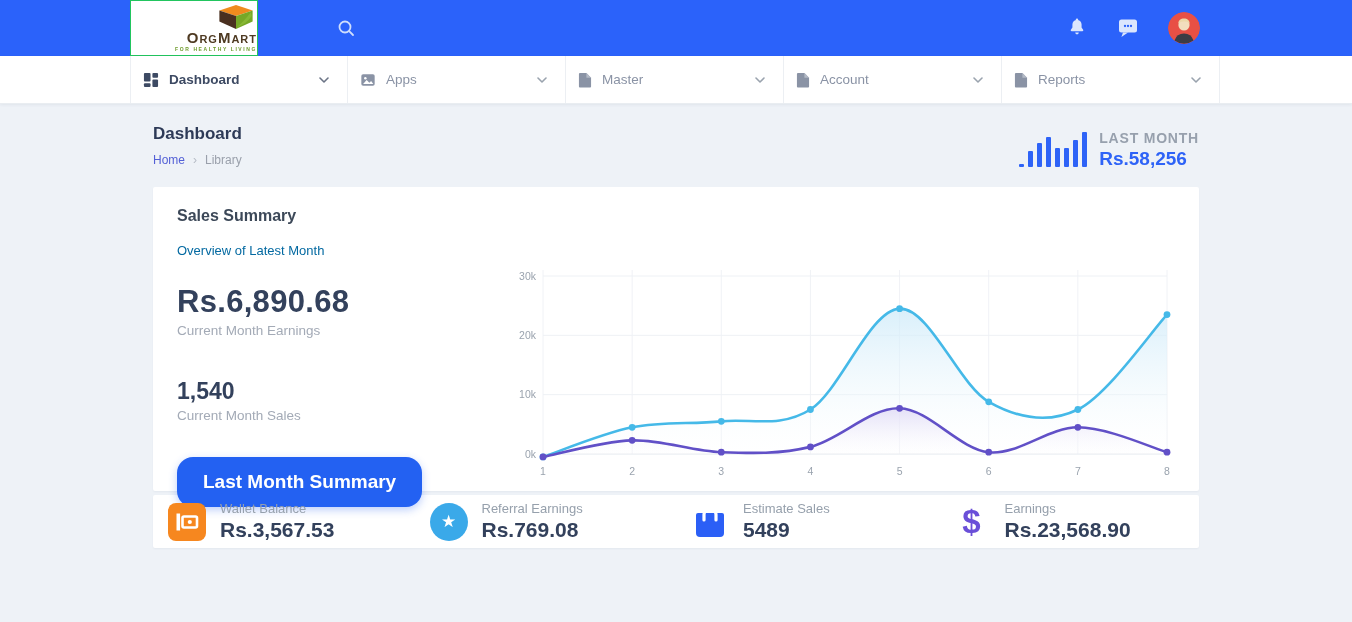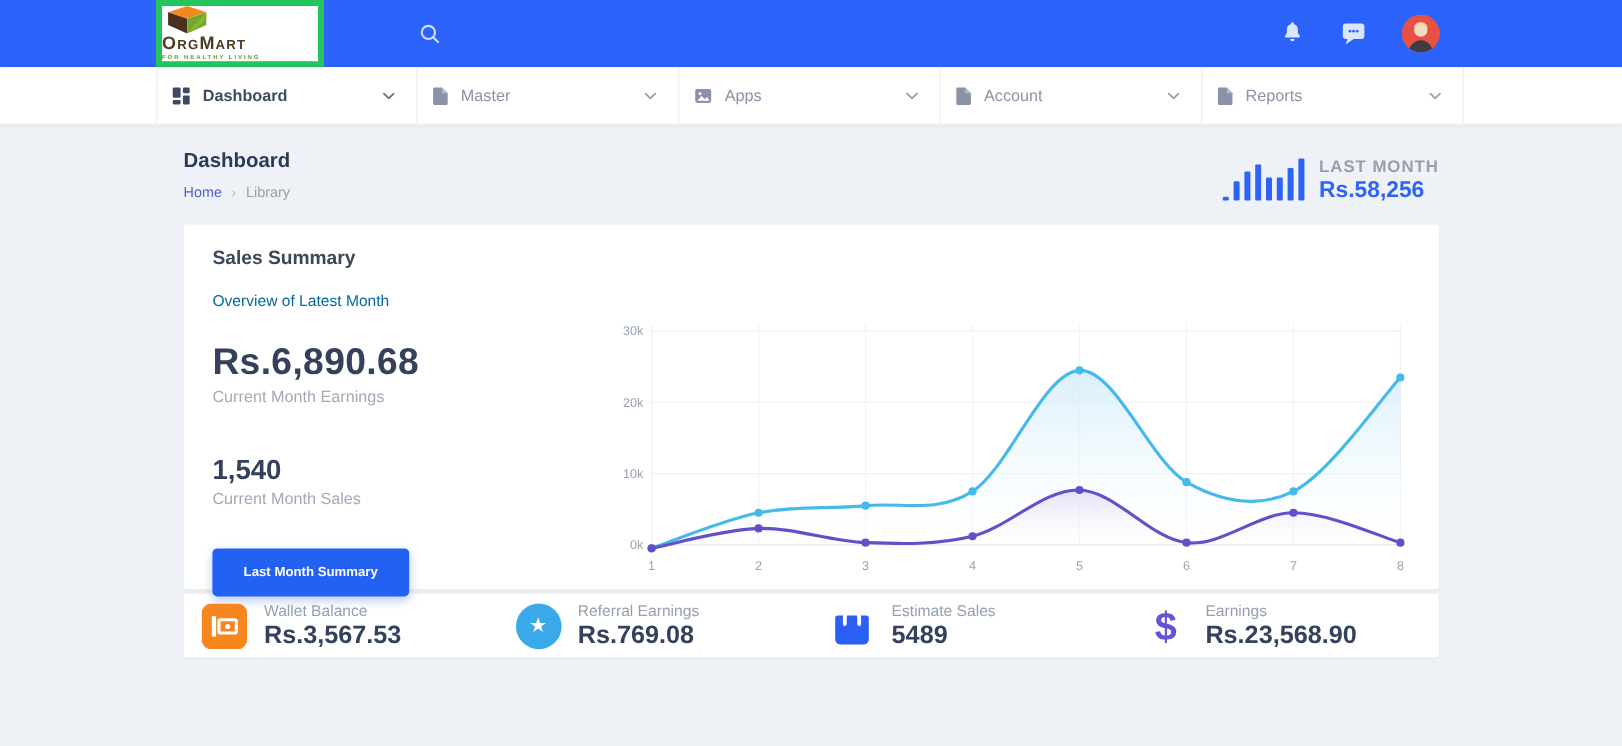--- a/index.html
+++ b/index.html
@@ -1,22 +1,22 @@
 <!DOCTYPE html>
 <html><head>
 <meta charset="utf-8">
 <style>
   * { box-sizing: border-box; margin: 0; padding: 0; }
   html,body { width:1352px; height:622px; overflow:hidden; }
   body { font-family:"Liberation Sans", sans-serif; background:#eef2f7; color:#33415c; }
 
   
   .topbar { height:56px; background:#2b62fa; display:flex; align-items:center; }
-  .logo-box { margin-left:130px; width:140px; height:56px; background:#fff; border:5px solid #22c55e;
-              display:flex; flex-direction:column; align-items:flex-start; justify-content:center; }
+  .logo-box { margin-left:130px; width:128px; height:56px; background:#fff; border:1px solid #22c55e;
+              display:flex; flex-direction:column; align-items:flex-end; justify-content:center; }
   .logo-name { font-size:15px; font-weight:800; color:#4e3a22; font-variant:small-caps; letter-spacing:1px; line-height:1; margin-top:1px;}
   .logo-tagline { font-size:5px; color:#6f9c2d; letter-spacing:1.6px; font-weight:700; margin-top:1px; }
   .search-btn { margin-left:78px; cursor:pointer; display:flex; }
   .topbar-right { margin-left:auto; padding-right:152px; display:flex; align-items:center; gap:28px; }
   .top-icon { cursor:pointer; display:flex; }
   .avatar { width:32px; height:32px; border-radius:50%; overflow:hidden; cursor:pointer; display:flex; }
 
   
   .navbar { height:48px; background:#fff; display:flex; padding-left:130px; border-bottom:1px solid #e9edf1;
             box-shadow:0 1px 3px rgba(40,60,90,.07); position:relative; z-index:2;}
@@ -48,22 +48,22 @@
   .head-controls { display:flex; align-items:center; gap:14px; margin-top:4px; }
   .legend-item { display:flex; align-items:center; gap:5px; font-size:11px; cursor:pointer; }
   .legend-dot { width:9px; height:9px; border-radius:50%; }
   .period-select { margin-left:6px; border:1px solid #e3e6ea; border-radius:2px; padding:7px 12px;
                    font-size:13px; color:#7b8494; display:flex; align-items:center; gap:9px; cursor:pointer; background:#fff;}
   .card-body { display:flex; margin-top:4px; }
   .left-stats { width:336px; padding-top:22px; }
   .big-amount { font-size:31px; font-weight:700; color:#33415c; letter-spacing:.3px; }
   .stat-label { font-size:13.5px; color:#a3aab6; margin-top:3px; }
   .mid-amount { font-size:23px; font-weight:700; color:#33415c; margin-top:40px; }
-  .summary-btn { margin-top:34px; background:#2361f2; color:#fff; border:none; border-radius:4px;
-                 font-size:11px; font-weight:700; padding:14px 26px; cursor:pointer;
+  .summary-btn { margin-top:34px; background:#2361f2; color:#fff; border:none; border-radius:16px;
+                 font-size:19px; font-weight:700; padding:14px 26px; cursor:pointer;
                  box-shadow:0 3px 8px rgba(35,97,242,.3); font-family:"Liberation Sans",sans-serif;}
   .chart-wrap { flex:1; display:flex; justify-content:flex-end; }
 
   .stats-card { margin-top:4px; padding:6px 0; display:flex; }
   .stat-item { flex:1; display:flex; align-items:center; gap:14px; padding-left:15px; }
   .stat-icon { width:38px; height:38px; flex:none; display:flex; align-items:center; justify-content:center; }
   .icon-circle { border-radius:50%; width:38px; height:38px; display:flex; align-items:center; justify-content:center;
                  color:#fff; font-size:17px; }
   .dollar-glyph { font-size:33px; font-weight:700; }
   .stat-texts .s-label { font-size:13px; color:#96a0ac; }
@@ -128,38 +128,38 @@
         <rect x="1" y="12" width="7" height="4" rx="1"></rect>
     </svg>
     <span>Dashboard</span>
     <span class="chev">
       <svg width="10" height="6" viewBox="0 0 10 6">
           <path d="M1 1l4 4 4-4" fill="none" stroke="#6b7486" stroke-width="1.6" stroke-linecap="round" stroke-linejoin="round"></path>
         </svg>
     </span>
   </div>
   <div class="nav-item">
-    <svg width="14" height="16" viewBox="0 0 15 17">
-      <path d="M2 1h7l5 5v9.5a1 1 0 0 1-1 1H2a1 1 0 0 1-1-1V2a1 1 0 0 1 1-1z" fill="#8a93a5"></path>
-      <path d="M9 1l5 5H9z" fill="#b3bac6"></path>
-    </svg>
-    <span>Master</span>
-    <span class="chev">
-      <svg width="10" height="6" viewBox="0 0 10 6">
-          <path d="M1 1l4 4 4-4" fill="none" stroke="#9aa3ae" stroke-width="1.6" stroke-linecap="round" stroke-linejoin="round"></path>
-        </svg>
-    </span>
-  </div>
-  <div class="nav-item">
     <svg width="16" height="16" viewBox="0 0 18 18">
       <rect x="1.5" y="2.5" width="15" height="13" rx="2" fill="#8a93a5"></rect>
       <circle cx="6" cy="7" r="1.4" fill="#fff"></circle>
       <path d="M3.5 13.5l4-4.5 3 3 2-2 2.5 3.5z" fill="#fff"></path>
     </svg>
     <span>Apps</span>
+    <span class="chev">
+      <svg width="10" height="6" viewBox="0 0 10 6">
+          <path d="M1 1l4 4 4-4" fill="none" stroke="#9aa3ae" stroke-width="1.6" stroke-linecap="round" stroke-linejoin="round"></path>
+        </svg>
+    </span>
+  </div>
+  <div class="nav-item">
+    <svg width="14" height="16" viewBox="0 0 15 17">
+      <path d="M2 1h7l5 5v9.5a1 1 0 0 1-1 1H2a1 1 0 0 1-1-1V2a1 1 0 0 1 1-1z" fill="#8a93a5"></path>
+      <path d="M9 1l5 5H9z" fill="#b3bac6"></path>
+    </svg>
+    <span>Master</span>
     <span class="chev">
       <svg width="10" height="6" viewBox="0 0 10 6">
           <path d="M1 1l4 4 4-4" fill="none" stroke="#9aa3ae" stroke-width="1.6" stroke-linecap="round" stroke-linejoin="round"></path>
         </svg>
     </span>
   </div>
   <div class="nav-item">
     <svg width="14" height="16" viewBox="0 0 15 17">
       <path d="M2 1h7l5 5v9.5a1 1 0 0 1-1 1H2a1 1 0 0 1-1-1V2a1 1 0 0 1 1-1z" fill="#8a93a5"></path>
       <path d="M9 1l5 5H9z" fill="#b3bac6"></path>

